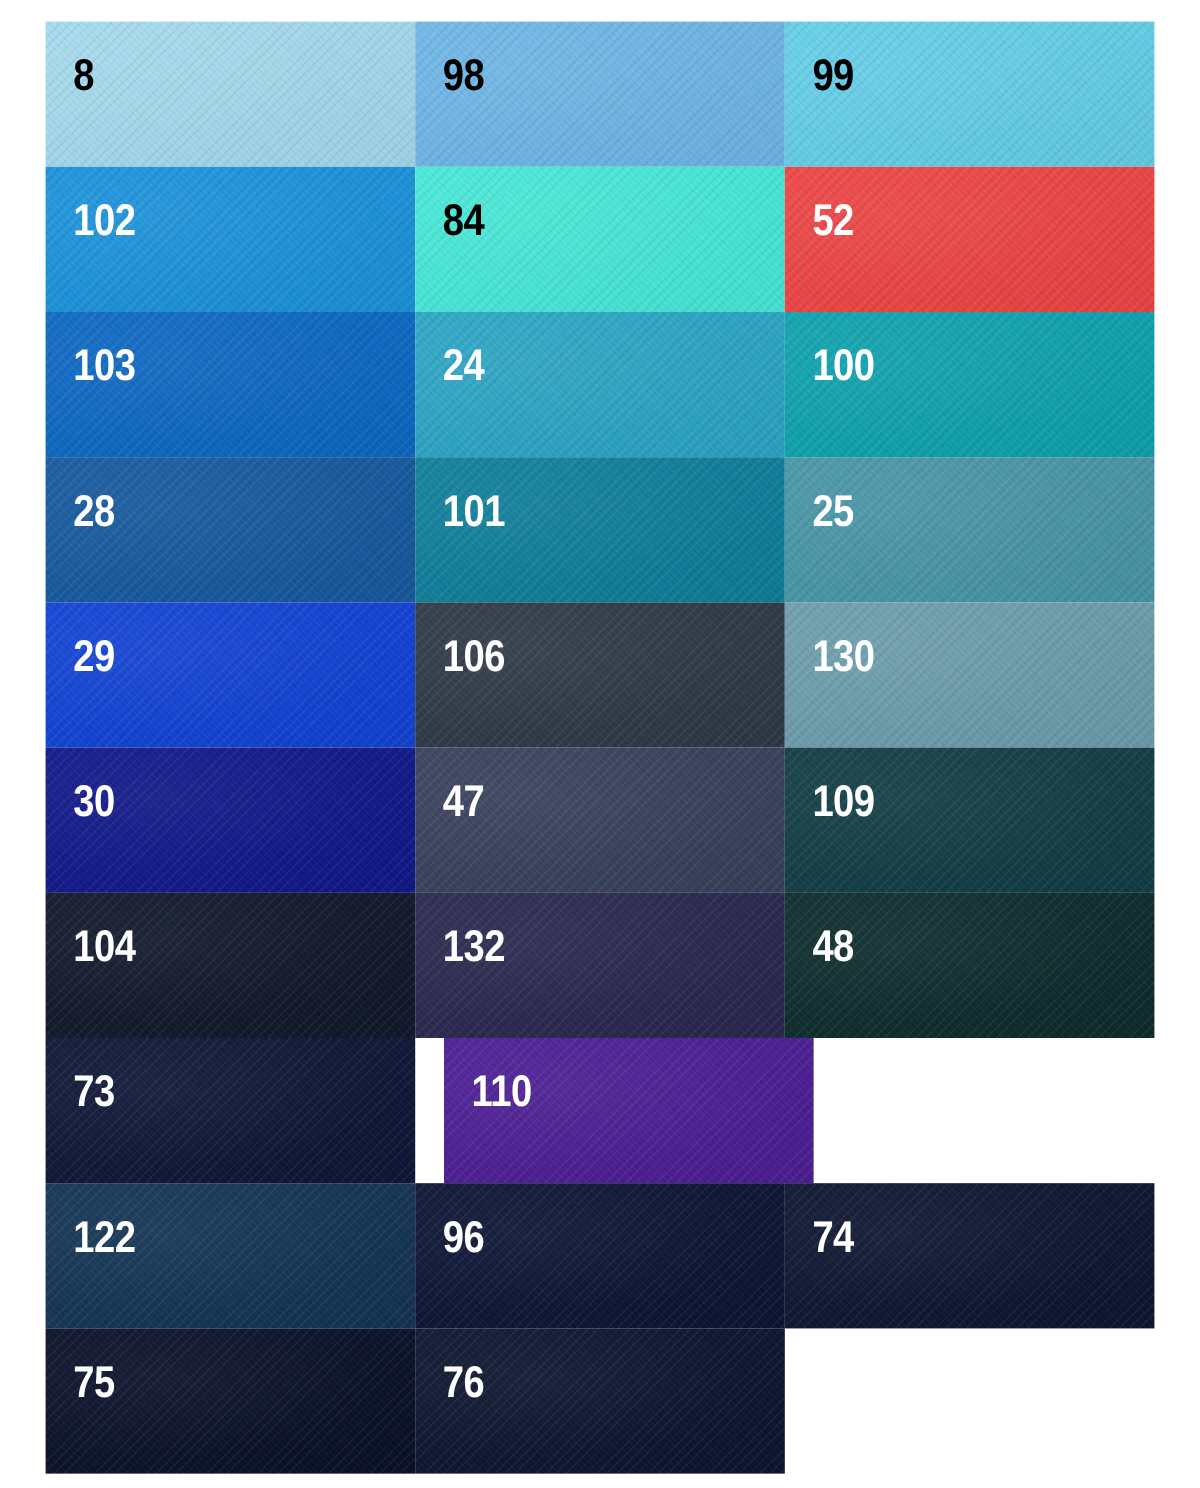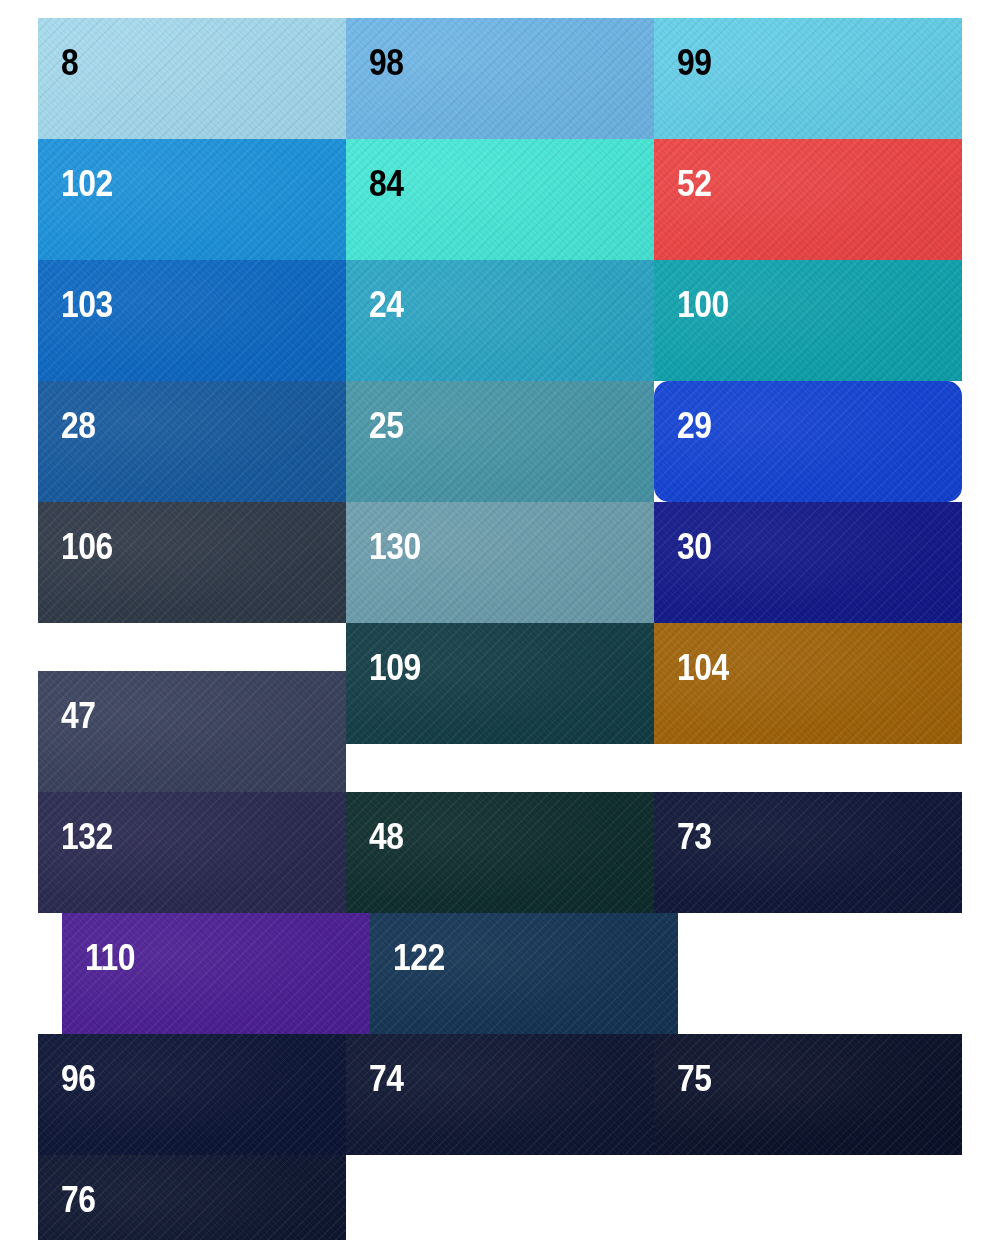--- a/index.html
+++ b/index.html
@@ -130,56 +130,61 @@
     <div class="swatch" style="background-color: rgb(13, 163, 174);">
       <div class="vignette"></div>
       <div class="texture"></div>
       <div class="swatch-label" style="color: rgb(255, 255, 255);">100</div>
     </div>
     <div class="swatch" style="background-color: rgb(21, 89, 159); padding-left: 36px;">
       <div class="vignette"></div>
       <div class="texture"></div>
       <div class="swatch-label" style="color: rgb(255, 255, 255);">28</div>
     </div>
+    <div class="swatch" style="background-color: rgb(13, 127, 156);">
+      <div class="vignette"></div>
+      <div class="texture"></div>
+      <div class="swatch-label" style="color: rgb(255, 255, 255);">101</div>
+    </div>
     <div class="swatch" style="background-color: rgb(72, 150, 168); padding-left: 27px;">
       <div class="vignette"></div>
       <div class="texture"></div>
       <div class="swatch-label" style="color: rgb(255, 255, 255);">25</div>
     </div>
-    <div class="swatch" style="background-color: rgb(17, 66, 214); border-radius: 15px;">
+    <div class="swatch" style="background-color: rgb(17, 66, 214);">
       <div class="vignette"></div>
       <div class="texture"></div>
       <div class="swatch-label" style="color: rgb(255, 255, 255);">29</div>
     </div>
     <div class="swatch" style="background-color: rgb(46, 56, 71);">
       <div class="vignette"></div>
       <div class="texture"></div>
       <div class="swatch-label" style="color: rgb(255, 255, 255);">106</div>
     </div>
     <div class="swatch" style="background-color: rgb(109, 158, 173);">
       <div class="vignette"></div>
       <div class="texture"></div>
       <div class="swatch-label" style="color: rgb(255, 255, 255);">130</div>
     </div>
     <div class="swatch" style="background-color: rgb(16, 23, 138);">
       <div class="vignette"></div>
       <div class="texture"></div>
       <div class="swatch-label" style="color: rgb(255, 255, 255);">30</div>
     </div>
-    <div class="swatch" style="background-color: rgb(56, 64, 92); margin-top: 48px;">
+    <div class="swatch" style="background-color: rgb(56, 64, 92);">
       <div class="vignette"></div>
       <div class="texture"></div>
       <div class="swatch-label" style="color: rgb(255, 255, 255);">47</div>
     </div>
     <div class="swatch" style="background-color: rgb(17, 60, 69);">
       <div class="vignette"></div>
       <div class="texture"></div>
       <div class="swatch-label" style="color: rgb(255, 255, 255);">109</div>
     </div>
-    <div class="swatch" style="background-color: #a16207; padding-left: 14px;">
+    <div class="swatch" style="background-color: #0f172a; padding-left: 14px;">
       <div class="vignette"></div>
       <div class="texture"></div>
       <div class="swatch-label" style="color: rgb(255, 255, 255);">104</div>
     </div>
     <div class="swatch" style="background-color: rgb(40, 39, 79);">
       <div class="vignette"></div>
       <div class="texture"></div>
       <div class="swatch-label" style="color: rgb(255, 255, 255);">132</div>
     </div>
     <div class="swatch" style="background-color: rgb(12, 43, 44);">

